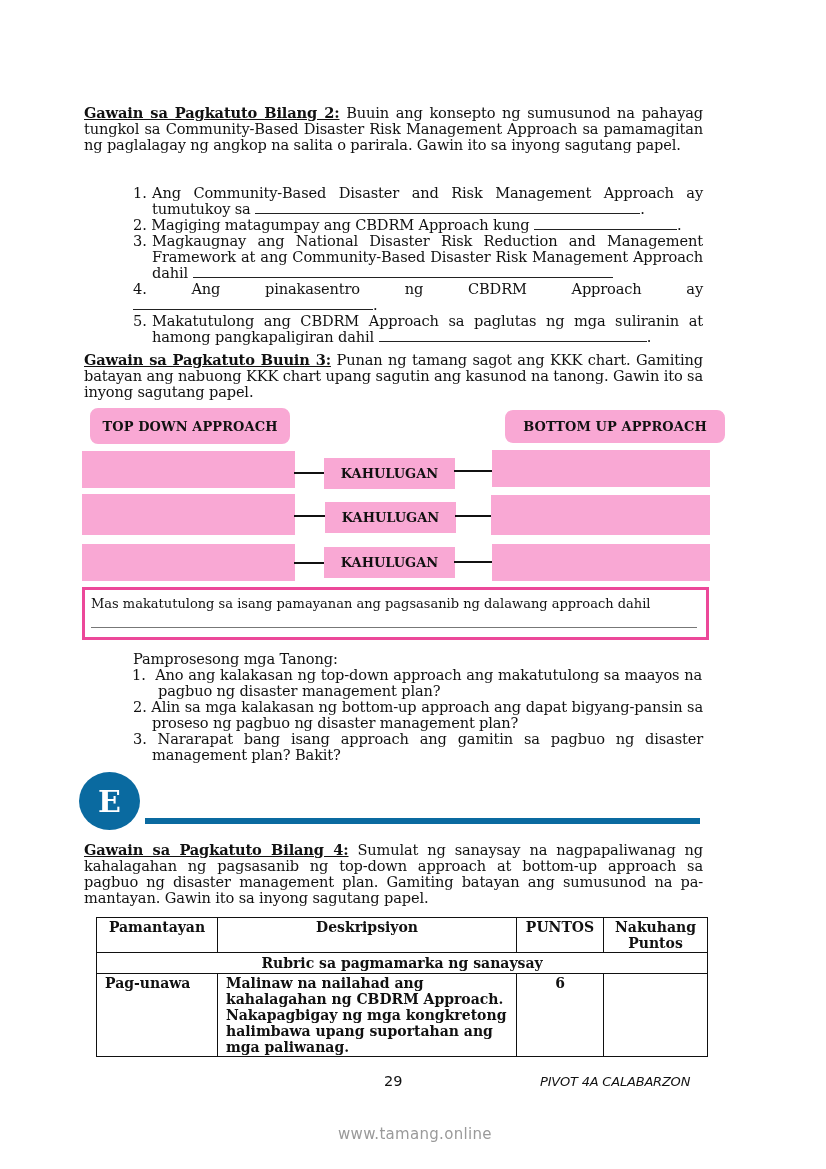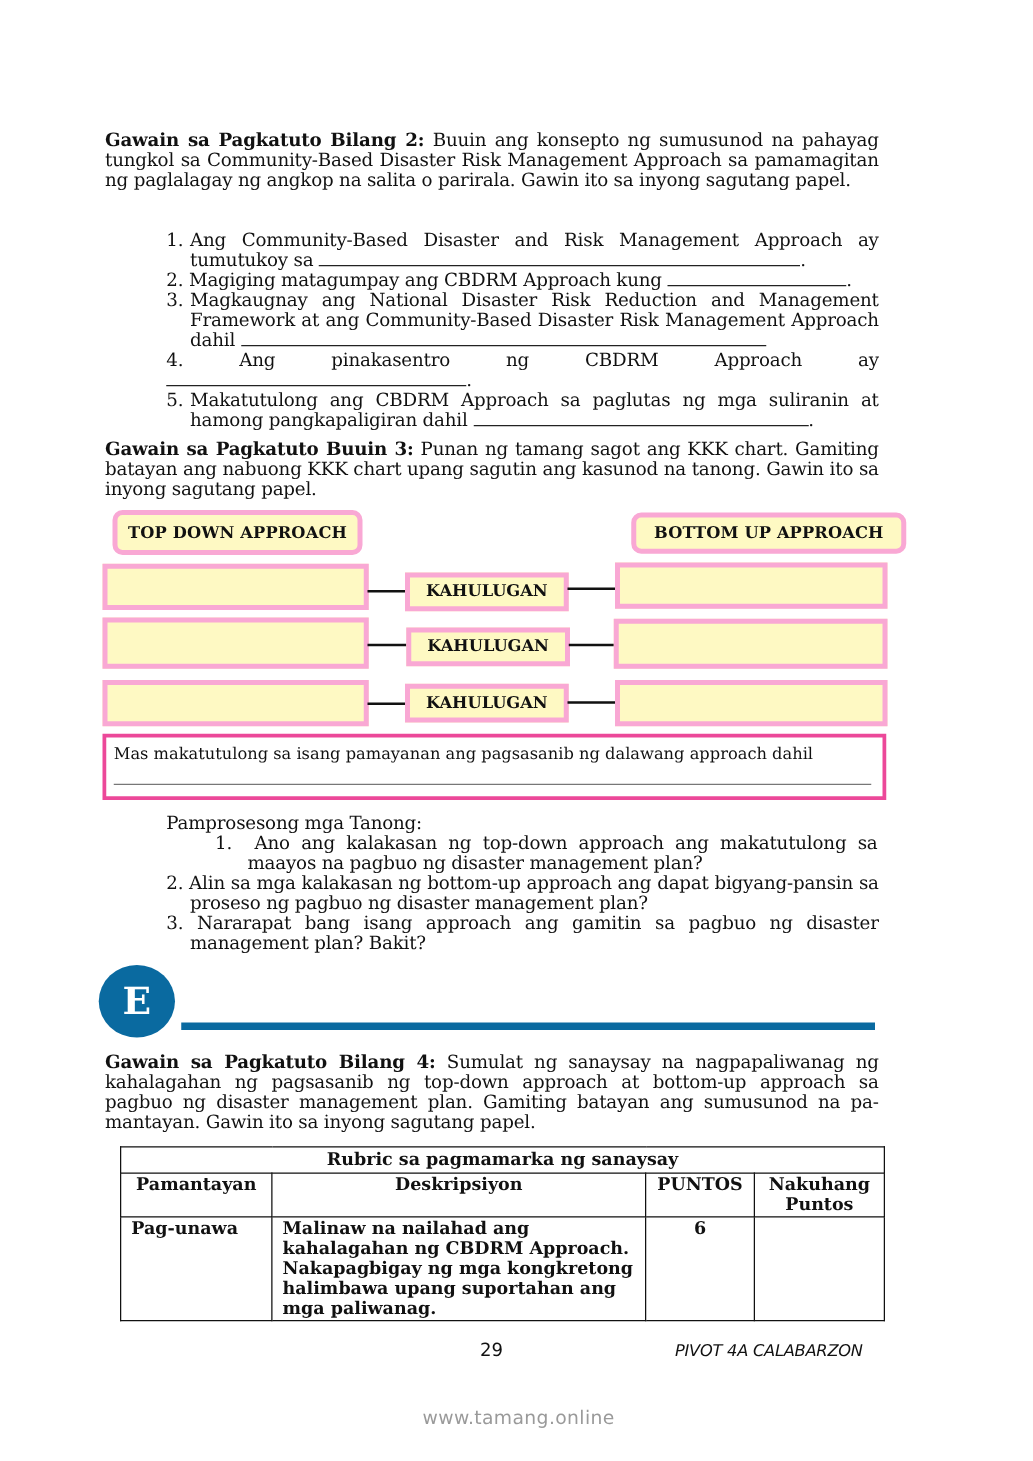--- a/index.html
+++ b/index.html
@@ -1,27 +1,27 @@
 <!DOCTYPE html>
 <html><head>
 <meta charset="utf-8">
 <style>
   html, body { margin:0; padding:0; background:#ffffff; }
   body { width:826px; height:1169px; position:relative; overflow:hidden;
          font-family:"DejaVu Serif", serif; color:#111; }
   .abs { position:absolute; }
   .para { position:absolute; left:84px; width:619px; font-size:14.6px; line-height:16px;
           text-align:justify; letter-spacing:-0.15px; }
-  .para b { font-weight:bold; }
+  .para b { font-weight:bold;text-decoration:underline; }
   .ol { position:absolute; left:133px; width:570px; font-size:14.6px; line-height:16px;
         text-align:justify; letter-spacing:-0.15px; }
   .ol .item { position:relative; padding-left:19px; }
   .ol .num { position:absolute; left:0; top:0; }
   .blank { display:inline-block; border-bottom:1px solid #222; height:11px; vertical-align:baseline; }
-  .box { position:absolute; border:4px solid #f9a8d4; background:#fef9c3; box-sizing:border-box; }
+  .box { position:absolute; border:8px solid #f9a8d4; background:#f9a8d4; box-sizing:border-box; }
   .hdrbox { border-radius:8px; font-weight:bold; font-size:13px; display:flex;
             align-items:center; justify-content:center; letter-spacing:0.1px; }
   .kbox { font-weight:bold; font-size:13px; display:flex; align-items:center; justify-content:center; }
   .conn { position:absolute; height:2px; background:#111; }
   .summary-box { position:absolute; left:82px; top:587px; width:627px; height:53px;
                  border:3px solid #ec4899; box-sizing:border-box; font-size:13px; }
   .e-circle { position:absolute; left:79px; top:772px; width:61px; height:58px; border-radius:50%;
               background:#0a6aa0; color:#fff; font-weight:bold; font-size:30px;
               display:flex; align-items:center; justify-content:center; }
   .e-bar { position:absolute; left:145px; top:818px; width:555px; height:6px; background:#0a6aa0; }
@@ -95,21 +95,21 @@
 <div class="box" style="left:492px; top:544px; width:218px; height:37px;"></div>
 
 <div class="summary-box">
   <div class="abs" style="left:6px; top:6px;">Mas makatutulong sa isang pamayanan ang pagsasanib ng dalawang approach dahil</div>
   <div class="abs" style="left:6px; top:37px; width:606px; height:0; border-top:1px solid #777;"></div>
 </div>
 
 <div class="ol" style="top:651px; width:570px;">
   <div>Pamprosesong mga Tanong:</div>
   <div class="item" style="padding-left:0;">
-    <div style="position:relative; left:-1px; padding-left:26px; text-indent:-26px;margin-left:40px;">
+    <div style="position:relative; left:-1px; padding-left:26px; text-indent:-26px;">
       <span>1.</span>&nbsp;
       <span>Ano ang kalakasan ng top-down approach ang makatutulong sa maayos na pagbuo ng disaster management plan?</span>
     </div>
   </div>
   <div class="item" style="padding-left:19px; text-indent:-19px;">
     <span>2.</span>
     <span>Alin sa mga kalakasan ng bottom-up approach ang dapat bigyang-pansin sa proseso ng pagbuo ng disaster management plan?</span>
   </div>
   <div class="item" style="padding-left:19px; text-indent:-19px;">
     <span>3.</span>
@@ -120,27 +120,27 @@
 <div class="e-circle">E</div>
 <div class="e-bar"></div>
 
 <div class="para" style="top:842px;">
   <b>Gawain sa Pagkatuto Bilang 4:</b><span>  Sumulat ng sanaysay na nagpapaliwanag ng kahalagahan ng pagsasanib ng top-down approach at bottom-up approach sa pagbuo ng disaster management plan. Gamiting batayan ang sumusunod na pa-mantayan. Gawin ito sa inyong sagutang papel.</span>
 </div>
 
 <table class="rubric">
   <tbody>
       <tr>
-    <th colspan="4" style="text-align:center; padding:2px;">Rubric sa pagmamarka ng sanaysay</th>
-  </tr>
-  <tr>
     <th style="width:104px; text-align:center;">Pamantayan</th>
     <th style="width:282px; text-align:center;">Deskripsiyon</th>
     <th style="width:70px; text-align:center;">PUNTOS</th>
     <th style="text-align:center;">Nakuhang Puntos</th>
+  </tr>
+  <tr>
+    <th colspan="4" style="text-align:center; padding:2px;">Rubric sa pagmamarka ng sanaysay</th>
   </tr>
   <tr>
     <td>Pag-unawa</td>
     <td style="padding-right:4px;">Malinaw na nailahad ang kahalagahan ng CBDRM Approach. Nakapagbigay ng mga kongkretong halimbawa upang suportahan ang mga paliwanag.</td>
     <td style="text-align:center;">6</td>
     <td></td>
   </tr>
 </tbody>
   </table>
 

